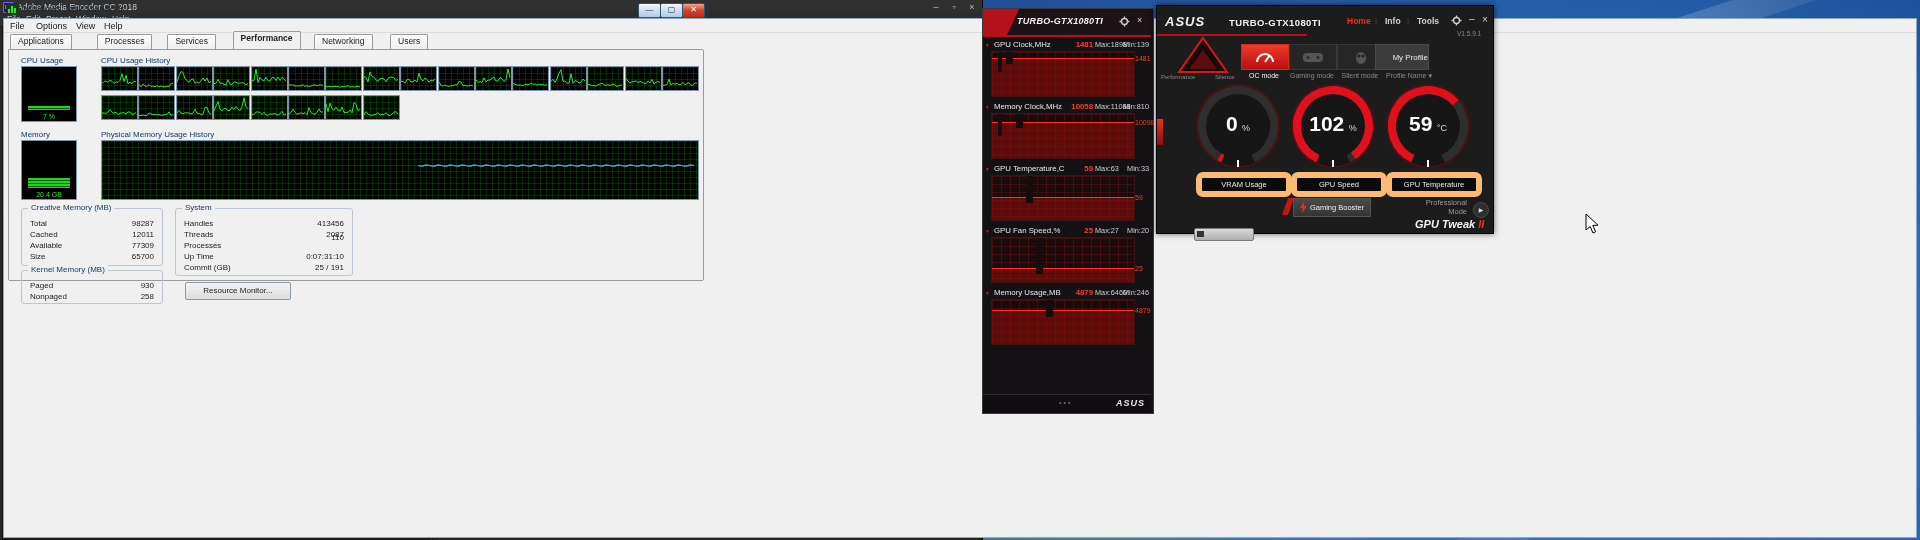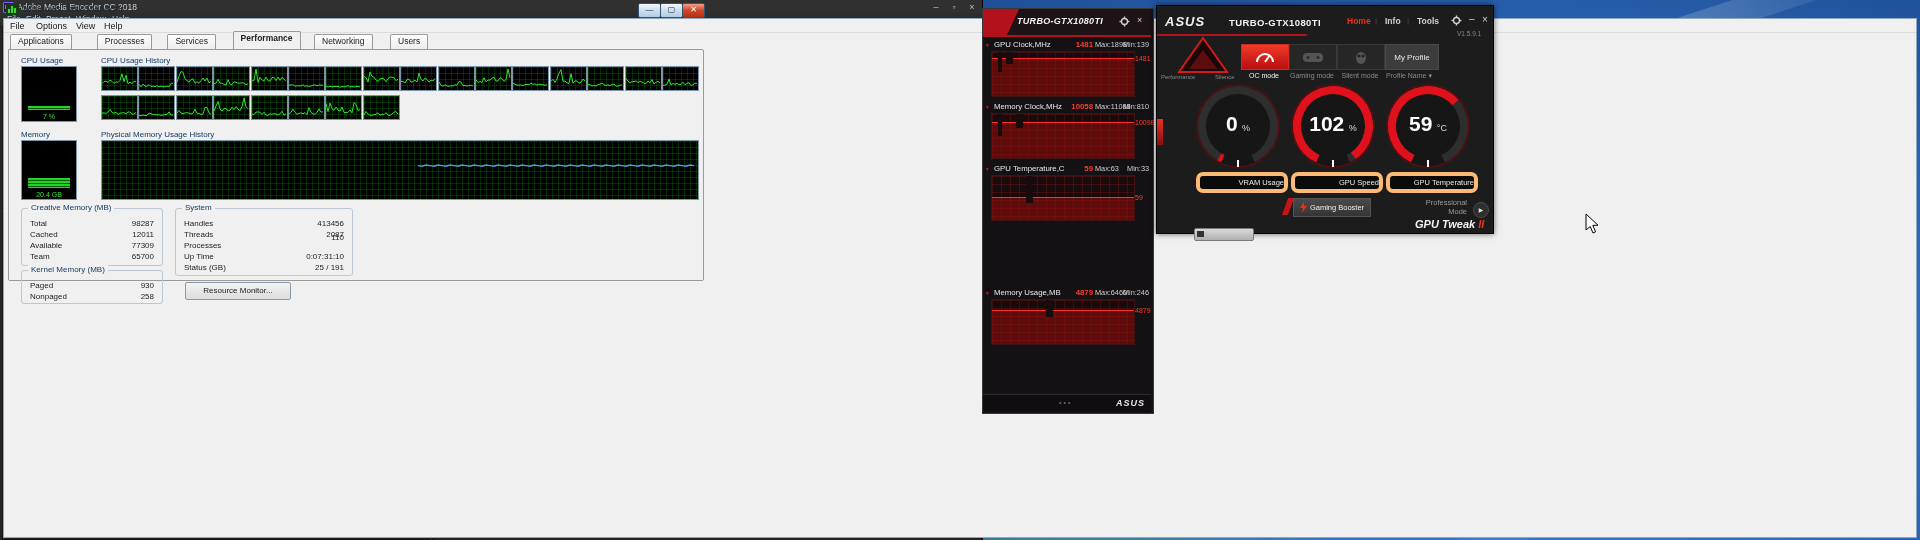--- a/index.html
+++ b/index.html
@@ -57,21 +57,21 @@
   .mon-area{position:absolute;left:0;bottom:0;width:100%;background:rgba(150,15,15,.55);border-top:1px solid #ff2f2f;}
 
   
   #gputweak{left:1156px;top:5px;width:336px;height:227px;background:#1c1c1c;border:1px solid #050505;z-index:2;
     box-shadow:0 0 6px rgba(0,0,0,.6);color:#ddd;}
   .gt-nav{position:absolute;top:10px;font-size:8.5px;color:#cfcfcf;font-weight:bold;}
   .mode-btn{position:absolute;top:38px;width:46px;height:24px;background:#262626;border:1px solid #383838;
     display:flex;align-items:center;justify-content:center;}
   .mode-label{position:absolute;top:66px;font-size:7px;color:#8a8a8a;width:46px;text-align:center;}
   .gauge-pill{position:absolute;top:166px;height:13px;background:#0b0b0b;border-radius:7px;color:#e8e8e8;
-    font-size:7.5px;text-align:right;line-height:13px;border:4px solid #fdba74;}
+    font-size:7.5px;text-align:center;line-height:13px;border:6px solid #fdba74;}
   .gauge-val{font-size:21px;font-weight:bold;color:#fff;}
   .gauge-unit{font-size:9px;color:#ddd;}
 
   
   #tm{left:1186px;top:241px;width:709px;height:297px;z-index:3;
       background:linear-gradient(#c5daf0,#a9c6e4);border:1px solid #33638f;border-radius:4px 4px 0 0;
       box-shadow:0 0 8px rgba(0,0,0,.45);}
   #tm-inner{position:absolute;left:3px;top:18px;right:3px;bottom:2px;background:#f0f0f0;border:1px solid #8ea8c0;}
   .tm-menu-item{position:absolute;top:2px;font-size:9px;color:#1a1a1a;}
   .tm-tab{position:absolute;top:1px;height:14px;background:linear-gradient(#fdfdfd,#ececec);border:1px solid #9a9a9a;
@@ -530,20 +530,32 @@
         <span style="position: absolute; left: 3px; top: 3px; font-size: 5.5px; color: rgb(212, 26, 26);">▾</span>
         <span style="position: absolute; left: 11px; top: 1px; font-size: 7.8px; color: rgb(232, 232, 232); white-space: nowrap;">GPU Temperature,C</span>
         <span style="position: absolute; left: 86px; top: 1px; width: 24px; text-align: right; font-size: 7.8px; color: rgb(255, 59, 48); font-weight: bold;">59</span>
         <span style="position: absolute; left: 112px; top: 1px; font-size: 7.3px; color: rgb(207, 207, 207); white-space: nowrap;">Max:63</span>
         <span style="position: absolute; left: 140px; top: 1px; width: 26px; text-align: right; font-size: 7.3px; color: rgb(207, 207, 207); white-space: nowrap;">Min:33</span>
         <div class=" mon-graph" style="top: 12px;">
           <div class=" mon-area" style="position: absolute; height: 50%;"></div>
           <div style="position: absolute; left: 24%; top: 0px; width: 5%; height: 62%; background: rgb(25, 11, 11);"></div>
         </div>
         <span style="position: absolute; left: 152px; top: 31px; font-size: 7px; color: rgb(255, 59, 48);">59</span>
+      </div>
+      <div style="position: absolute; left: 0px; top: 186px; width: 168px; height: 62px;">
+        <span style="position: absolute; left: 3px; top: 3px; font-size: 5.5px; color: rgb(212, 26, 26);">▾</span>
+        <span style="position: absolute; left: 11px; top: 1px; font-size: 7.8px; color: rgb(232, 232, 232); white-space: nowrap;">GPU Fan Speed,%</span>
+        <span style="position: absolute; left: 86px; top: 1px; width: 24px; text-align: right; font-size: 7.8px; color: rgb(255, 59, 48); font-weight: bold;">25</span>
+        <span style="position: absolute; left: 112px; top: 1px; font-size: 7.3px; color: rgb(207, 207, 207); white-space: nowrap;">Max:27</span>
+        <span style="position: absolute; left: 140px; top: 1px; width: 26px; text-align: right; font-size: 7.3px; color: rgb(207, 207, 207); white-space: nowrap;">Min:20</span>
+        <div class=" mon-graph" style="top: 12px;">
+          <div class=" mon-area" style="position: absolute; height: 30%;"></div>
+          <div style="position: absolute; left: 31%; top: 0px; width: 5%; height: 82%; background: rgb(25, 11, 11);"></div>
+        </div>
+        <span style="position: absolute; left: 152px; top: 39.8px; font-size: 7px; color: rgb(255, 59, 48);">25</span>
       </div>
       <div style="position: absolute; left: 0px; top: 248px; width: 168px; height: 62px;">
         <span style="position: absolute; left: 3px; top: 3px; font-size: 5.5px; color: rgb(212, 26, 26);">▾</span>
         <span style="position: absolute; left: 11px; top: 1px; font-size: 7.8px; color: rgb(232, 232, 232); white-space: nowrap;">Memory Usage,MB</span>
         <span style="position: absolute; left: 86px; top: 1px; width: 24px; text-align: right; font-size: 7.8px; color: rgb(255, 59, 48); font-weight: bold;">4879</span>
         <span style="position: absolute; left: 112px; top: 1px; font-size: 7.3px; color: rgb(207, 207, 207); white-space: nowrap;">Max:6460</span>
         <span style="position: absolute; left: 140px; top: 1px; width: 26px; text-align: right; font-size: 7.3px; color: rgb(207, 207, 207); white-space: nowrap;">Min:246</span>
         <div class=" mon-graph" style="top: 12px;">
           <div class=" mon-area" style="position: absolute; height: 74%;"></div>
           <div style="position: absolute; left: 38%; top: 0px; width: 5%; height: 38%; background: rgb(25, 11, 11);"></div>
@@ -600,21 +612,21 @@
         <circle cx="16" cy="6.5" r="1.5" fill="#2a2a2a"></circle>
       </svg>
   </div>
   <div class="mode-btn" style="left:180px;">
     <svg width="14" height="14">
         <ellipse cx="7" cy="8" rx="5" ry="6" fill="#555"></ellipse>
         <circle cx="5" cy="6" r="1.6" fill="#222"></circle>
         <circle cx="9" cy="6" r="1.6" fill="#222"></circle>
       </svg>
   </div>
-  <div class="mode-btn" style="left:228px;width:52px;background:#3c3c3c;border-color:#4a4a4a;">
+  <div class="mode-btn" style="left:218px;width:52px;background:#3c3c3c;border-color:#4a4a4a;justify-content:flex-end;">
     <span style="font-size:8px;color:#e8e8e8;">My Profile</span>
   </div>
   <span class="mode-label" style="left:84px;color:#f2f2f2;">OC mode</span>
   <span class="mode-label" style="left:132px;">Gaming mode</span>
   <span class="mode-label" style="left:180px;">Silent mode</span>
   <span class="mode-label" style="left:226px;width:52px;"><span>Profile Name</span> ▾</span>
 
   <div class="abs" id="gt-gauges" style="left:0;top:76px;width:336px;height:110px;">
       <div style="position: absolute; left: 37px; top: 0px; width: 88px; height: 110px;"><svg width="88" height="88">
           <circle cx="44" cy="44" r="41" fill="#161616" stroke="#5a0e0e" stroke-width="1.5"></circle>
@@ -780,21 +792,21 @@
 
       <div class="tm-groupbox" style="left:12px;top:158px;width:140px;height:56px;">
         <span class="tm-grouplabel">Creative Memory (MB)</span>
         <div id="tm-phys" class="abs" style="left:0;top:4px;width:100%;height:48px;">
             <span class=" tm-statrow-l" style="position: absolute; left: 8px; top: 6px;">Total</span>
             <span class=" tm-statrow-v" style="position: absolute; right: 8px; top: 6px;">98287</span>
             <span class=" tm-statrow-l" style="position: absolute; left: 8px; top: 17px;">Cached</span>
             <span class=" tm-statrow-v" style="position: absolute; right: 8px; top: 17px; text-align: right;">12011</span>
             <span class=" tm-statrow-l" style="position: absolute; left: 8px; top: 28px;">Available</span>
             <span class=" tm-statrow-v" style="position: absolute; right: 8px; top: 28px;">77309</span>
-            <span class=" tm-statrow-l" style="position: absolute; left: 8px; top: 39px;">Team</span>
+            <span class=" tm-statrow-l" style="position: absolute; left: 8px; top: 39px;">Size</span>
             <span class=" tm-statrow-v" style="position: absolute; right: 8px; top: 39px;">65700</span>
           </div>
       </div>
       <div class="tm-groupbox" style="left:12px;top:220px;width:140px;height:32px;">
         <span class="tm-grouplabel">Kernel Memory (MB)</span>
         <div id="tm-kern" class="abs" style="left:0;top:4px;width:100%;height:26px;">
             <span class=" tm-statrow-l" style="position: absolute; left: 8px; top: 6px;">Paged</span>
             <span class=" tm-statrow-v" style="position: absolute; right: 8px; top: 6px;">930</span>
             <span class=" tm-statrow-l" style="position: absolute; left: 8px; top: 17px;">Nonpaged</span>
             <span class=" tm-statrow-v" style="position: absolute; right: 8px; top: 17px;">258</span>
@@ -804,21 +816,21 @@
         <span class="tm-grouplabel">System</span>
         <div id="tm-sys" class="abs" style="left:0;top:4px;width:100%;height:60px;">
             <span class=" tm-statrow-l" style="position: absolute; left: 8px; top: 6px;">Handles</span>
             <span class=" tm-statrow-v" style="position: absolute; right: 8px; top: 6px;">413456</span>
             <span class=" tm-statrow-l" style="position: absolute; left: 8px; top: 17px;">Threads</span>
             <span class=" tm-statrow-v" style="position: absolute; right: 8px; top: 17px;">2087</span>
             <span class=" tm-statrow-l" style="position: absolute; left: 8px; top: 28px;">Processes</span>
             <span class=" tm-statrow-v" style="position: absolute; right: 8px; top: 20px;">110</span>
             <span class=" tm-statrow-l" style="position: absolute; left: 8px; top: 39px;">Up Time</span>
             <span class=" tm-statrow-v" style="position: absolute; right: 8px; top: 39px;">0:07:31:10</span>
-            <span class=" tm-statrow-l" style="position: absolute; left: 8px; top: 50px;">Status (GB)</span>
+            <span class=" tm-statrow-l" style="position: absolute; left: 8px; top: 50px;">Commit (GB)</span>
             <span class=" tm-statrow-v" style="position: absolute; right: 8px; top: 50px;">25 / 191</span>
           </div>
       </div>
       <div class="abs" style="left:176px;top:232px;width:104px;height:16px;background:linear-gradient(#f4f4f4,#dcdcdc);border:1px solid #8a9aaa;border-radius:2px;text-align:center;font-size:8px;color:#222;line-height:15px;">
         <span>Resource Monitor...</span>
       </div>
     </div>
   </div>
 </div>
 

